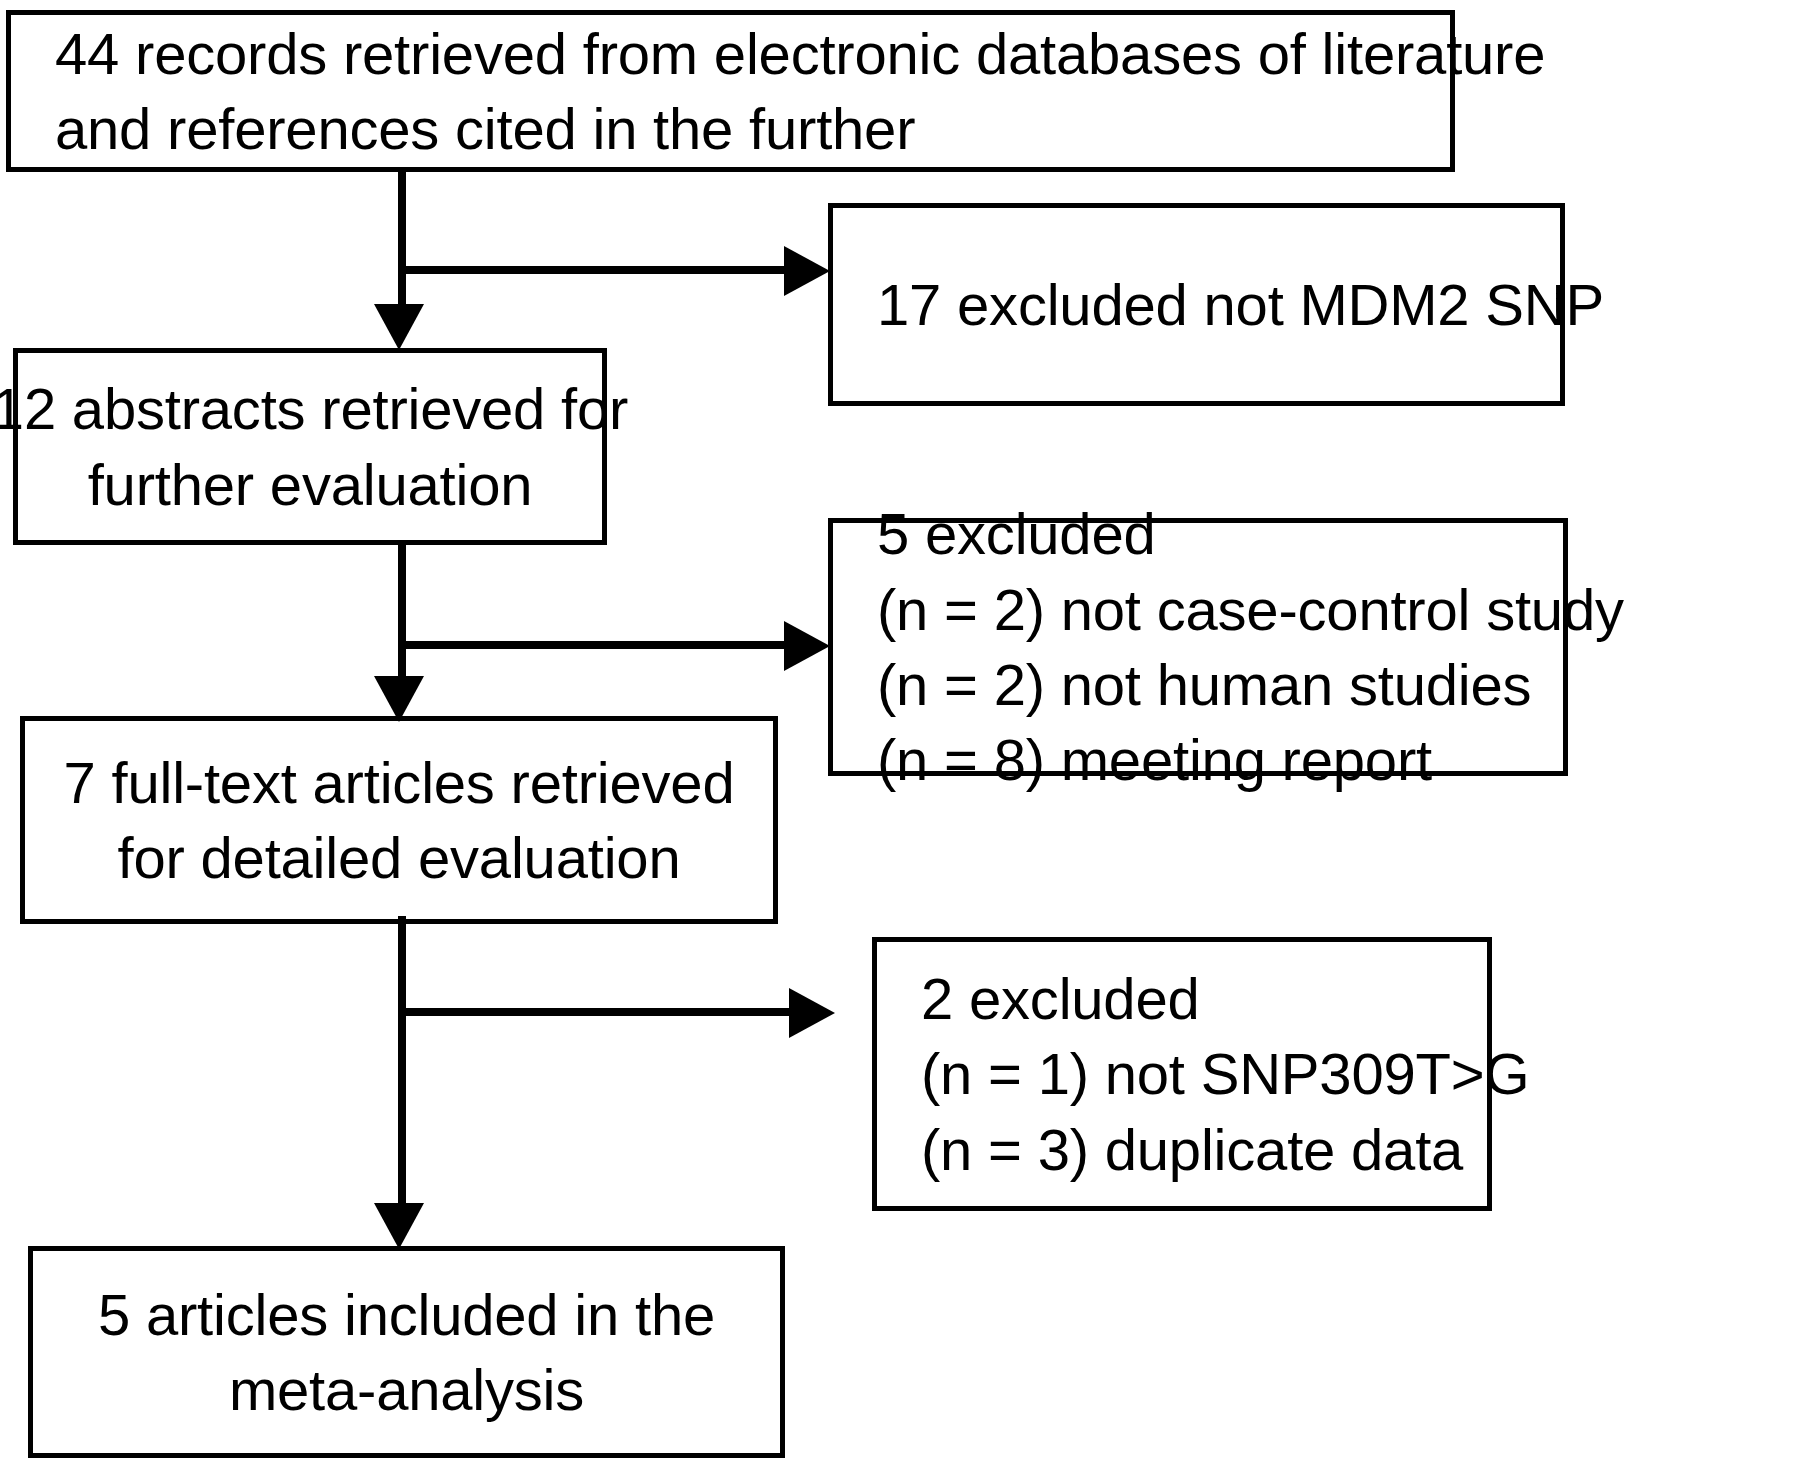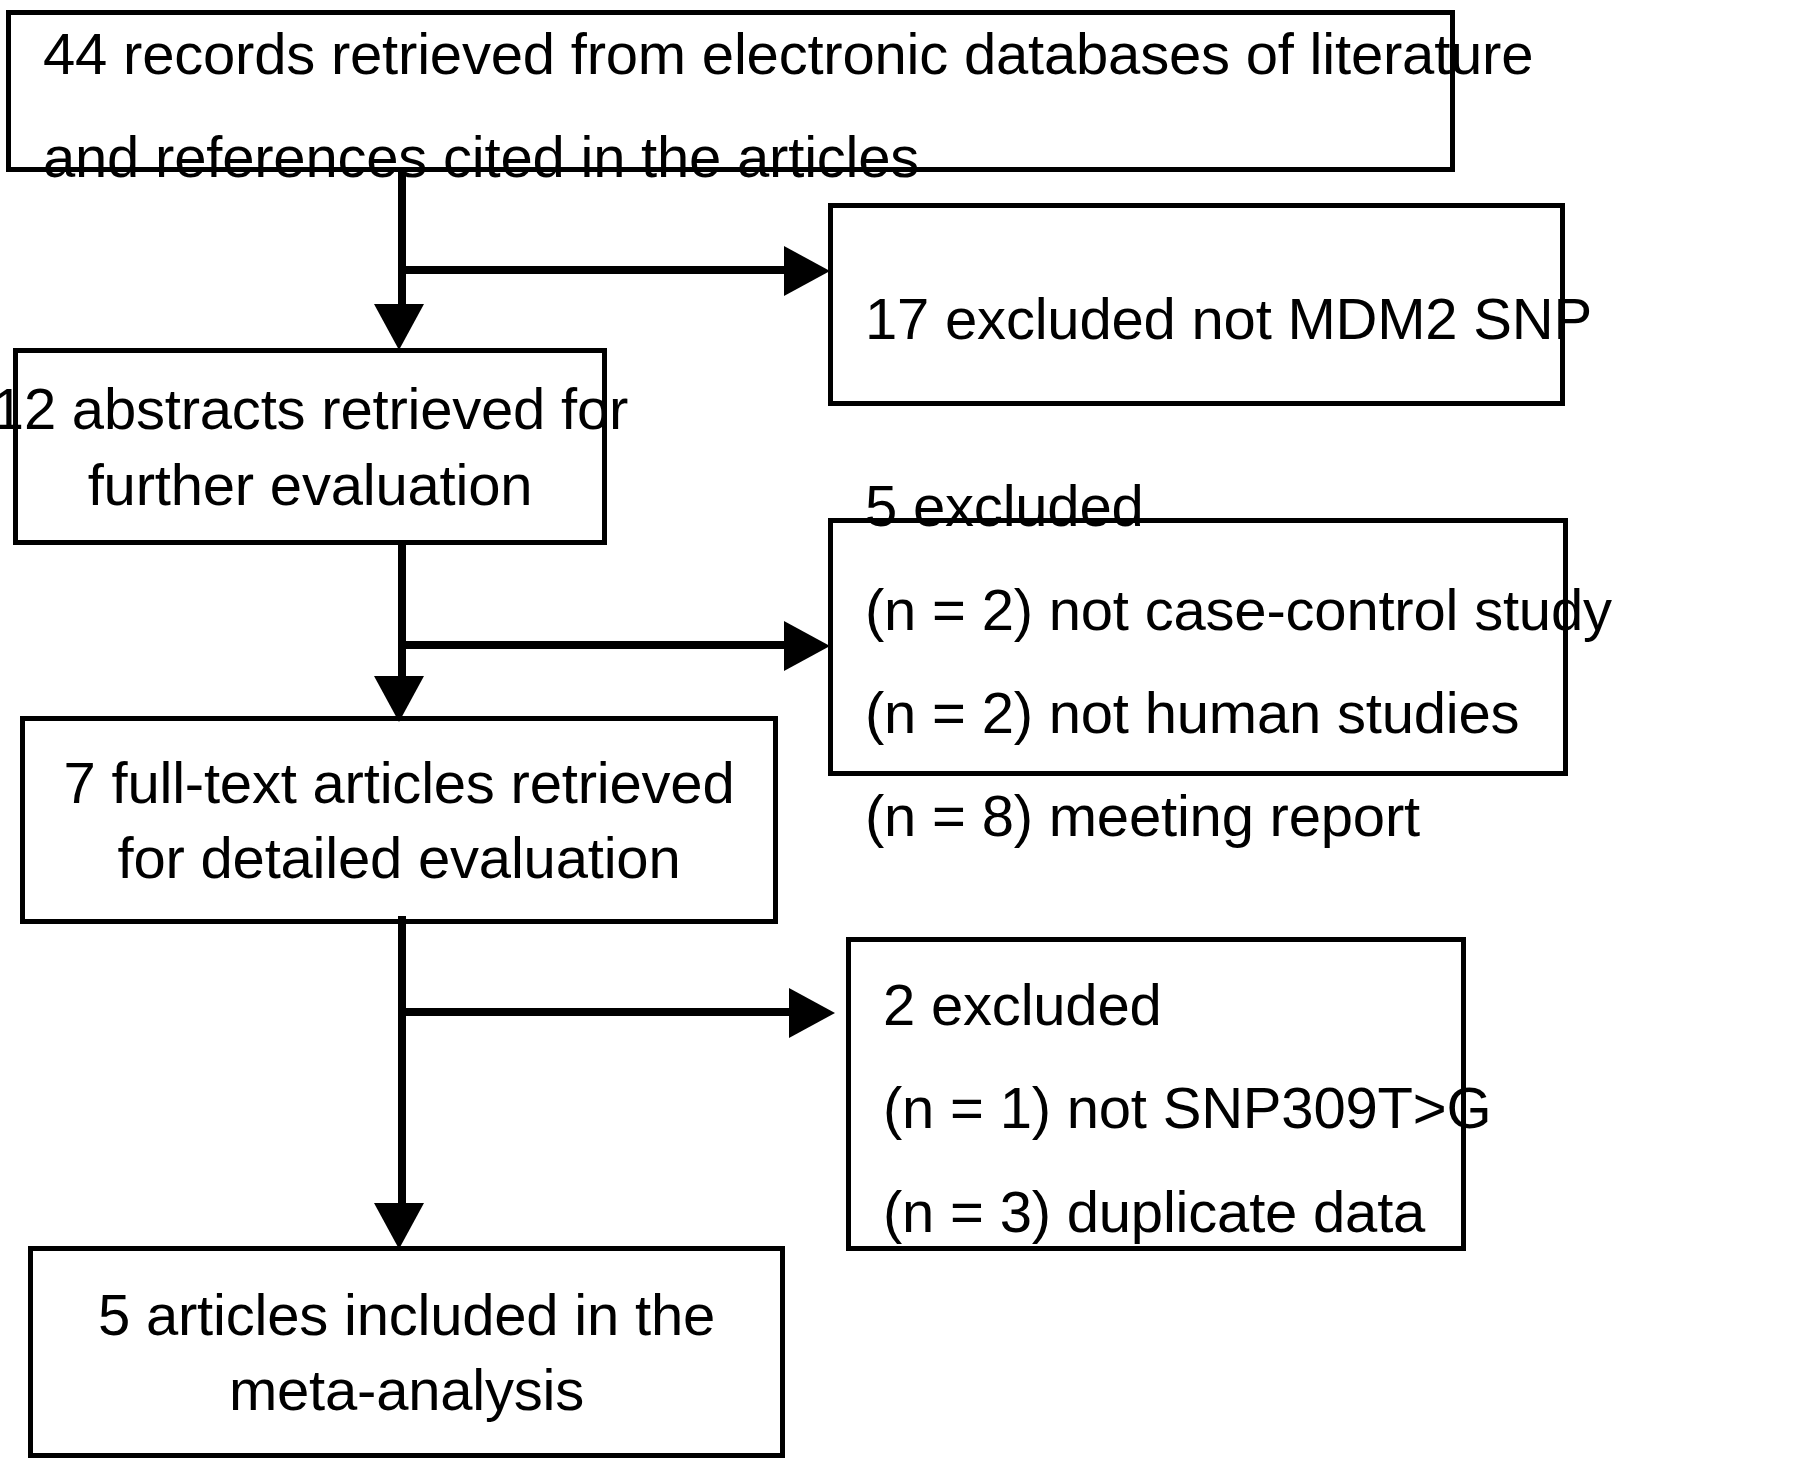--- a/index.html
+++ b/index.html
@@ -38,22 +38,21 @@
   }
   .node-line {
     display: block;
     font-size: 58px;
     line-height: 1.30;
     letter-spacing: -0.2px;
     white-space: nowrap;
     color: #000000;
   }
   .node-box.left-aligned .node-line {
-    padding-left: 32px;
-    margin-top: 28px;
+    padding-left: 44px;
   }
   .node-box.centered .node-line {
     padding: 0 30px;
   }
 
   
   .conn-v {
     position: absolute;
     width: 8px;
     background: #000000;
@@ -80,21 +79,21 @@
     border-left: 46px solid #000000;
   }
 </style>
 </head>
 <body>
 
 <div id="flowchart-canvas">
 
   <div class="node-box left-aligned" style="left:6px; top:10px; width:1449px; height:162px;">
     <span class="node-line">44 records retrieved from electronic databases of literature</span>
-    <span class="node-line">and references cited in the articles</span>
+    <span class="node-line">and references cited in the further</span>
   </div>
 
   <div class="node-box left-aligned" style="left:828px; top:203px; width:737px; height:203px;">
     <span class="node-line">17 excluded not MDM2 SNP</span>
   </div>
 
   <div class="node-box centered" style="left:13px; top:348px; width:594px; height:197px;">
     <span class="node-line">12 abstracts retrieved for</span>
     <span class="node-line">further evaluation</span>
   </div>
@@ -104,21 +103,21 @@
     <span class="node-line">(n = 2) not case-control study</span>
     <span class="node-line">(n = 2) not human studies</span>
     <span class="node-line">(n = 8) meeting report</span>
   </div>
 
   <div class="node-box centered" style="left:20px; top:716px; width:758px; height:208px;">
     <span class="node-line">7 full-text articles retrieved</span>
     <span class="node-line">for detailed evaluation</span>
   </div>
 
-  <div class="node-box left-aligned" style="left:846px; top:937px; width:620px; height:314px;">
+  <div class="node-box left-aligned" style="left:872px; top:937px; width:620px; height:274px;">
     <span class="node-line">2 excluded</span>
     <span class="node-line">(n = 1) not SNP309T&gt;G</span>
     <span class="node-line">(n = 3) duplicate data</span>
   </div>
 
   <div class="node-box centered" style="left:28px; top:1246px; width:757px; height:212px;">
     <span class="node-line">5 articles included in the</span>
     <span class="node-line">meta-analysis</span>
   </div>
 

